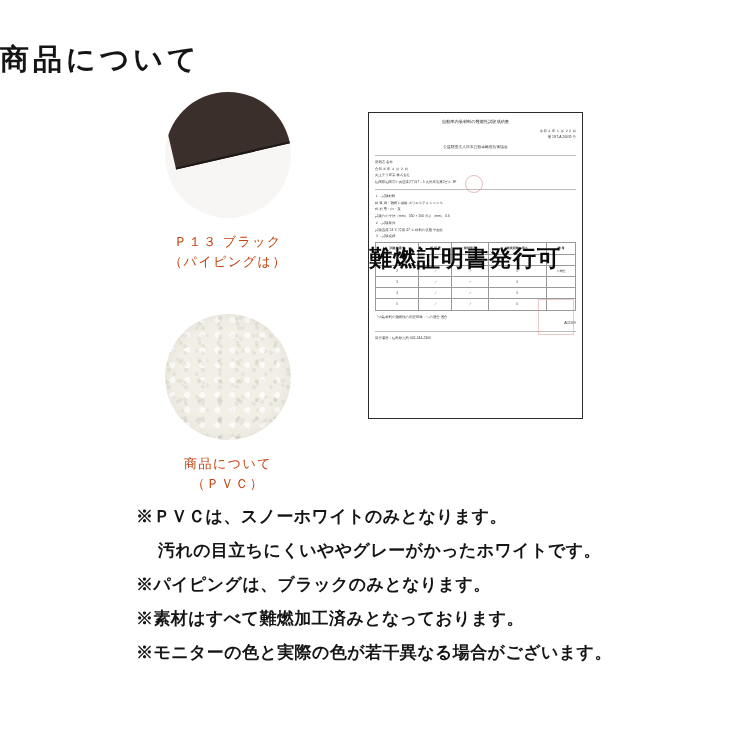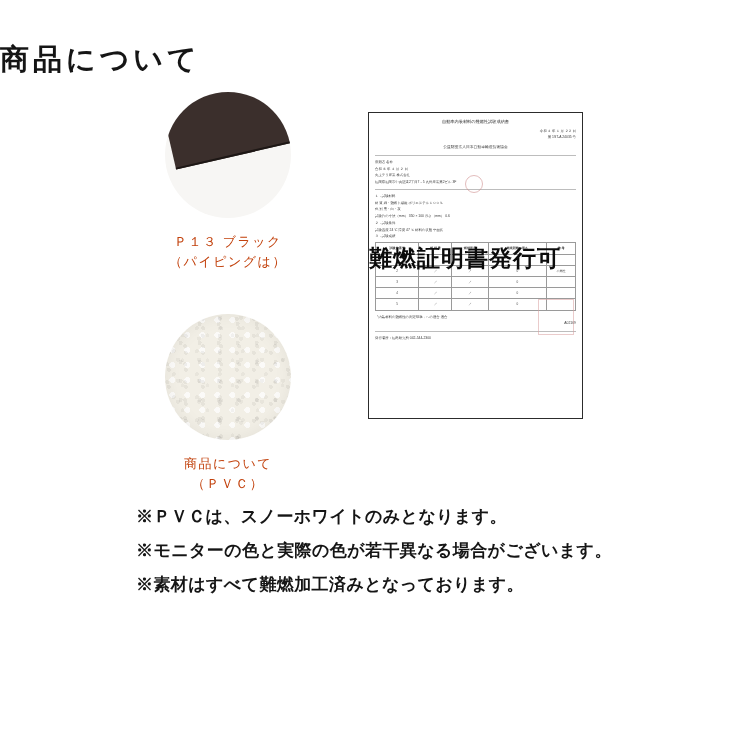--- a/index.html
+++ b/index.html
@@ -294,17 +294,19 @@
       <span class="cert-line">発行場所：福島研究所 042-544-2300</span>
     </div>
 
     <div class="cert-seal"></div>
     <div class="cert-stamp"></div>
     <div class="cert-overlay">難燃証明書発行可</div>
   </div>
 
   <div class="notes">
     <div>※ＰＶＣは、スノーホワイトのみとなります。</div>
+    <div class="indent">汚れの目立ちにくいややグレーがかったホワイトです。</div>
+    <div>※パイピングは、ブラックのみとなります。</div>
+    <div>※素材はすべて難燃加工済みとなっております。</div>
     <div>※モニターの色と実際の色が若干異なる場合がございます。</div>
-    <div>※素材はすべて難燃加工済みとなっております。</div>
   </div>
 
 </div>
 
 </body></html>

